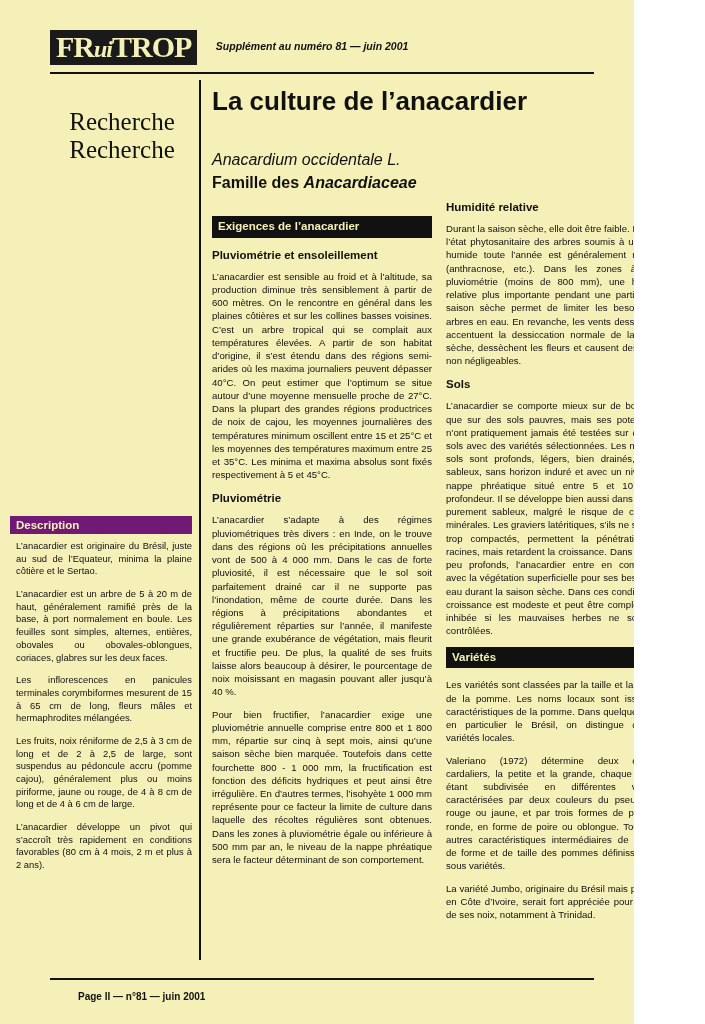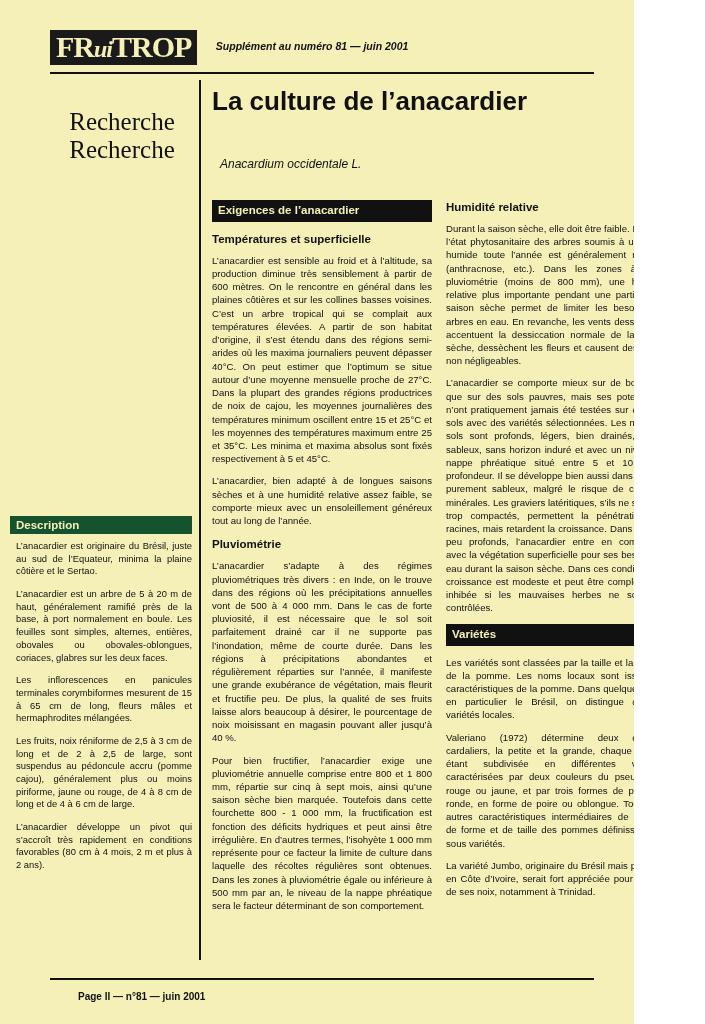--- a/index.html
+++ b/index.html
@@ -100,37 +100,36 @@
     top: 86px;
     left: 212px;
     right: 36px;
     font-family: "Liberation Sans", sans-serif;
     font-weight: bold;
     font-size: 26px;
     color: #111;
   }
   .art-sub {
     position: absolute;
-    top: 156px;
+    top: 148px;
     left: 212px;
     width: 300px;
-    font-size: 12px;
+    font-size: 16px;
     color: #111;
     line-height: 1.45;
-    margin-left: 8px;
   }
   .art-sub .it { font-style: italic; }
   .art-sub .bd { font-weight: bold; }
   
   .desc-head {
     position: absolute;
     top: 516px;
     left: 10px;
     width: 182px;
-    background: #14532d;
+    background: #701a75;
     color: #f5f0b8;
     font-weight: bold;
     font-size: 11.5px;
     padding: 3px 6px;
     box-sizing: border-box;
   }
   .desc-body {
     position: absolute;
     top: 540px;
     left: 16px;
@@ -144,21 +143,21 @@
   
   .col {
     position: absolute;
     top: 200px;
     width: 220px;
     font-size: 9.6px;
     line-height: 1.38;
     color: #111;
     text-align: justify;
   }
-  .col.c1 { left: 212px; }
+  .col.c1 { left: 212px; margin-top: 16px; }
   .col.c2 { left: 446px; width: 222px; }
   .sec-head {
     background: #111;
     color: #f5f0b8;
     font-weight: bold;
     font-size: 11.5px;
     padding: 3px 6px;
     margin: 0 0 10px 0;
   }
   .sec-head.spaced { }
@@ -201,44 +200,45 @@
 
   <div class="brand-block">
     <div class="l1">Recherche</div>
     <div class="l3">Recherche</div>
   </div>
   <div class="vrule"></div>
 
   <div class="art-title">La culture de l’anacardier</div>
   <div class="art-sub">
     <div class="it">Anacardium occidentale L.</div>
+    <div><span class="bd">Famille des</span> <span class="bd it">Anacardiaceae</span></div>
   </div>
 
   <div class="desc-head">Description</div>
   <div class="desc-body">
     <p>L’anacardier est originaire du Brésil, juste au sud de l’Equateur, minima la plaine côtière et le Sertao.</p>
     <p>L’anacardier est un arbre de 5 à 20 m de haut, généralement ramifié près de la base, à port normalement en boule. Les feuilles sont simples, alternes, entières, obovales ou obovales-oblongues, coriaces, glabres sur les deux faces.</p>
     <p>Les inflorescences en panicules terminales corymbiformes mesurent de 15 à 65 cm de long, fleurs mâles et hermaphrodites mélangées.</p>
     <p>Les fruits, noix réniforme de 2,5 à 3 cm de long et de 2 à 2,5 de large, sont suspendus au pédoncule accru (pomme cajou), généralement plus ou moins piriforme, jaune ou rouge, de 4 à 8 cm de long et de 4 à 6 cm de large.</p>
     <p>L’anacardier développe un pivot qui s’accroît très rapidement en conditions favorables (80 cm à 4 mois, 2 m et plus à 2 ans).</p>
   </div>
 
   <div class="col c1">
     <div class="sec-head">Exigences de l’anacardier</div>
-    <h3 class="sub">Températures et superficielle</h3>
+    <h3 class="sub">Pluviométrie et ensoleillement</h3>
     <p>L’anacardier est sensible au froid et à l’altitude, sa production diminue très sensiblement à partir de 600 mètres. On le rencontre en général dans les plaines côtières et sur les collines basses voisines. C’est un arbre tropical qui se complait aux températures élevées. A partir de son habitat d’origine, il s’est étendu dans des régions semi-arides où les maxima journaliers peuvent dépasser 40°C. On peut estimer que l’optimum se situe autour d’une moyenne mensuelle proche de 27°C. Dans la plupart des grandes régions productrices de noix de cajou, les moyennes journalières des températures minimum oscillent entre 15 et 25°C et les moyennes des températures maximum entre 25 et 35°C. Les minima et maxima absolus sont fixés respectivement à 5 et 45°C.</p>
-    <p>L’anacardier, bien adapté à de longues saisons sèches et à une humidité relative assez faible, se comporte mieux avec un ensoleillement généreux tout au long de l’année.</p>
     <h3 class="sub">Pluviométrie</h3>
     <p>L’anacardier s’adapte à des régimes pluviométriques très divers : en Inde, on le trouve dans des régions où les précipitations annuelles vont de 500 à 4 000 mm. Dans le cas de forte pluviosité, il est nécessaire que le sol soit parfaitement drainé car il ne supporte pas l’inondation, même de courte durée. Dans les régions à précipitations abondantes et régulièrement réparties sur l’année, il manifeste une grande exubérance de végétation, mais fleurit et fructifie peu. De plus, la qualité de ses fruits laisse alors beaucoup à désirer, le pourcentage de noix moisissant en magasin pouvant aller jusqu’à 40 %.</p>
     <p>Pour bien fructifier, l’anacardier exige une pluviométrie annuelle comprise entre 800 et 1 800 mm, répartie sur cinq à sept mois, ainsi qu’une saison sèche bien marquée. Toutefois dans cette fourchette 800 - 1 000 mm, la fructification est fonction des déficits hydriques et peut ainsi être irrégulière. En d’autres termes, l’isohyète 1 000 mm représente pour ce facteur la limite de culture dans laquelle des récoltes régulières sont obtenues. Dans les zones à pluviométrie égale ou inférieure à 500 mm par an, le niveau de la nappe phréatique sera le facteur déterminant de son comportement.</p>
   </div>
 
   <div class="col c2">
     <h3 class="sub" style="margin-top:0">Humidité relative</h3>
     <p>Durant la saison sèche, elle doit être faible. En effet, l’état phytosanitaire des arbres soumis à un climat humide toute l’année est généralement mauvais (anthracnose, etc.). Dans les zones à faible pluviométrie (moins de 800 mm), une humidité relative plus importante pendant une partie de la saison sèche permet de limiter les besoins des arbres en eau. En revanche, les vents desséchants accentuent la dessiccation normale de la saison sèche, dessèchent les fleurs et causent des pertes non négligeables.</p>
+    <h3 class="sub">Sols</h3>
     <p>L’anacardier se comporte mieux sur de bons sols que sur des sols pauvres, mais ses potentialités n’ont pratiquement jamais été testées sur de bons sols avec des variétés sélectionnées. Les meilleurs sols sont profonds, légers, bien drainés, argilo-sableux, sans horizon induré et avec un niveau de nappe phréatique situé entre 5 et 10 m de profondeur. Il se développe bien aussi dans les sols purement sableux, malgré le risque de carences minérales. Les graviers latéritiques, s’ils ne sont pas trop compactés, permettent la pénétration des racines, mais retardent la croissance. Dans les sols peu profonds, l’anacardier entre en compétition avec la végétation superficielle pour ses besoins en eau durant la saison sèche. Dans ces conditions, la croissance est modeste et peut être complètement inhibée si les mauvaises herbes ne sont pas contrôlées.</p>
     <div class="sec-head spaced">Variétés</div>
     <p>Les variétés sont classées par la taille et la couleur de la pomme. Les noms locaux sont issus des caractéristiques de la pomme. Dans quelques pays, en particulier le Brésil, on distingue diverses variétés locales.</p>
     <p>Valeriano (1972) détermine deux espèces cardaliers, la petite et la grande, chaque espèce étant subdivisée en différentes variétés, caractérisées par deux couleurs du pseudo-fruit, rouge ou jaune, et par trois formes de pommes, ronde, en forme de poire ou oblongue. Toutes les autres caractéristiques intermédiaires de couleur, de forme et de taille des pommes définissent des sous variétés.</p>
     <p>La variété Jumbo, originaire du Brésil mais présente en Côte d’Ivoire, serait fort appréciée pour la taille de ses noix, notamment à Trinidad.</p>
   </div>
 
   <div class="rule-bot"></div>
   <div class="footer">Page II — n°81 — juin 2001</div>
 

